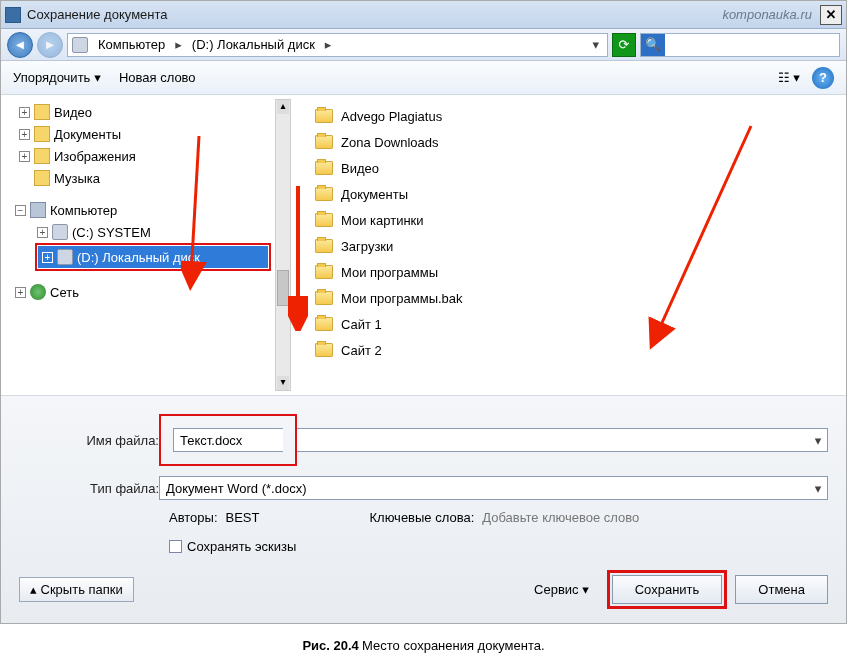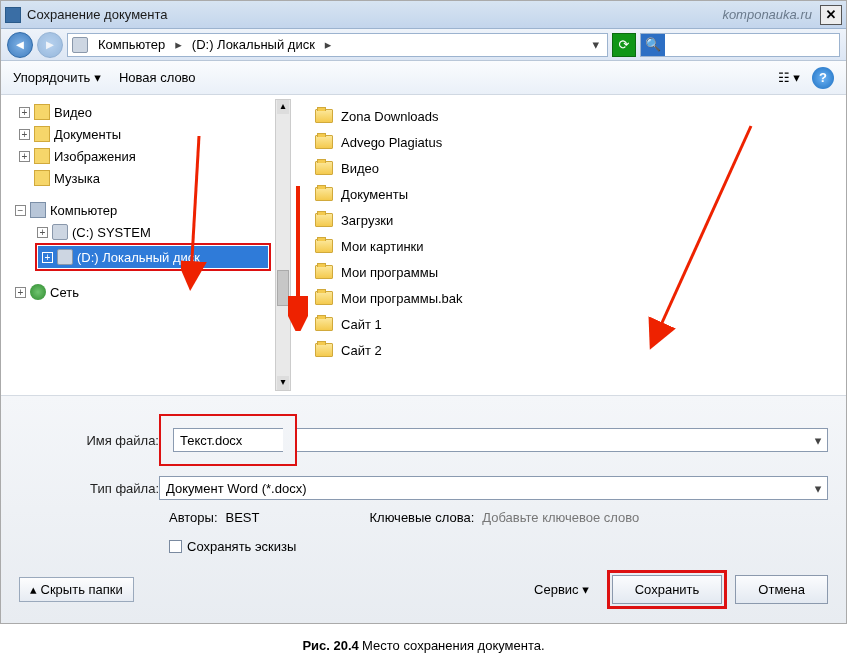--- a/index.html
+++ b/index.html
@@ -163,41 +163,41 @@
      <div class="tree-scroll">
        <div class="up">▴</div>
        <div class="thumb"></div>
        <div class="dn">▾</div>
      </div>
    </div>
 
    <div class="filelist">
      <div class="fitem">
           <span class="ficon"></span>
+          <span>Advego Plagiatus</span>
+        </div>
+     <div class="fitem">
+          <span class="ficon"></span>
           <span>Zona Downloads</span>
         </div>
      <div class="fitem">
           <span class="ficon"></span>
-          <span>Advego Plagiatus</span>
-        </div>
-     <div class="fitem">
-          <span class="ficon"></span>
           <span>Видео</span>
         </div>
      <div class="fitem">
           <span class="ficon"></span>
           <span>Документы</span>
         </div>
      <div class="fitem">
           <span class="ficon"></span>
+          <span>Мои картинки</span>
+        </div>
+     <div class="fitem">
+          <span class="ficon"></span>
           <span>Загрузки</span>
-        </div>
-     <div class="fitem">
-          <span class="ficon"></span>
-          <span>Мои картинки</span>
         </div>
      <div class="fitem">
           <span class="ficon"></span>
           <span>Мои программы</span>
         </div>
      <div class="fitem">
           <span class="ficon"></span>
           <span>Мои программы.bak</span>
         </div>
      <div class="fitem">

